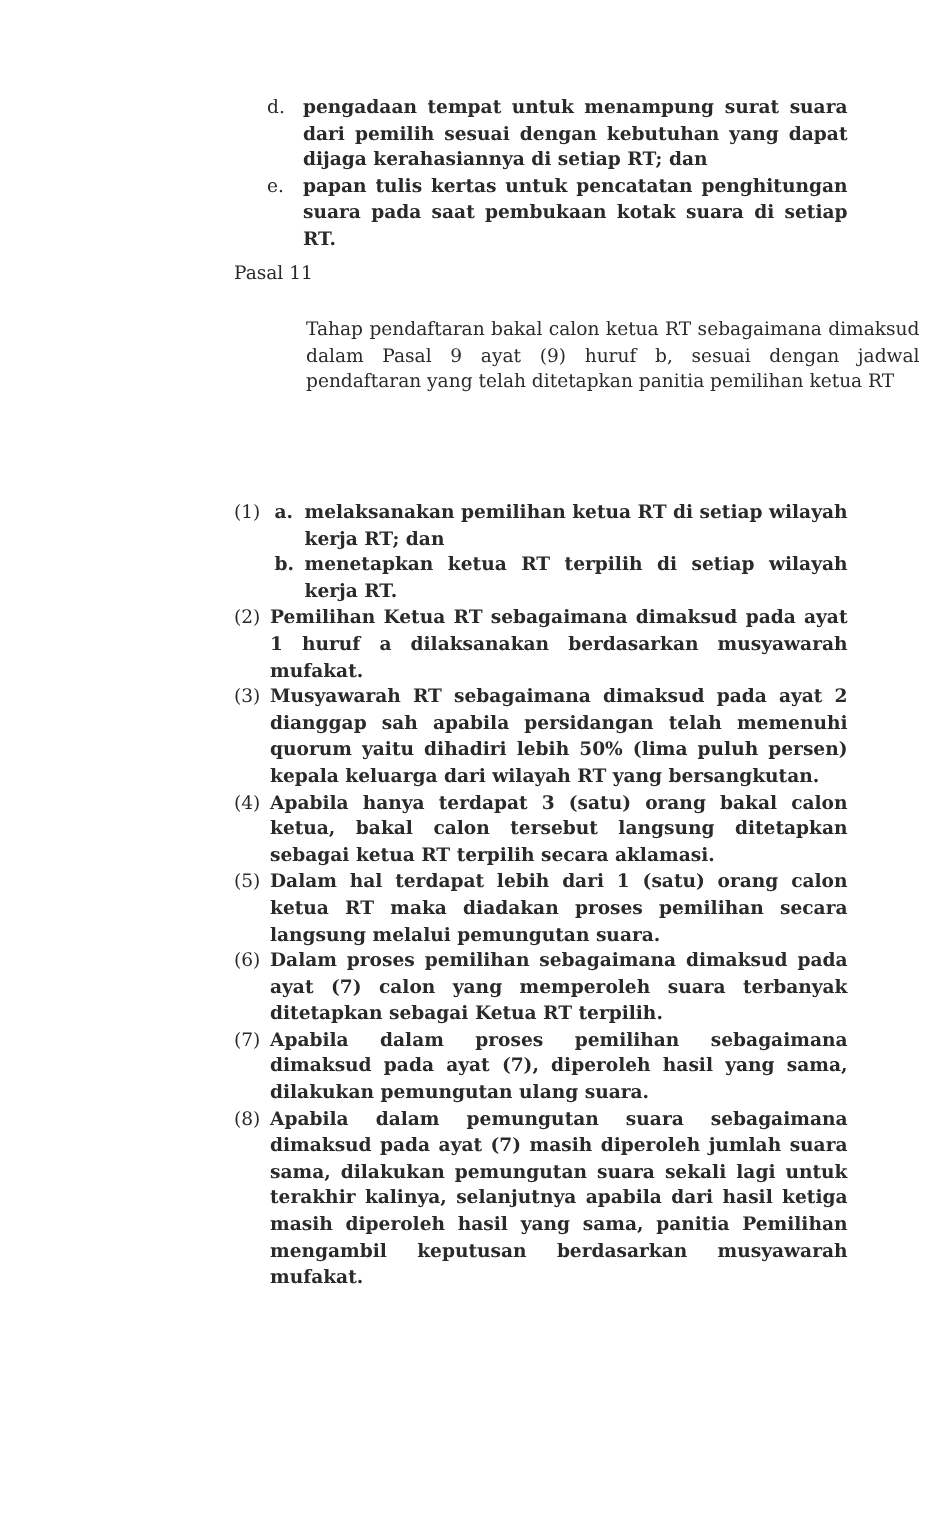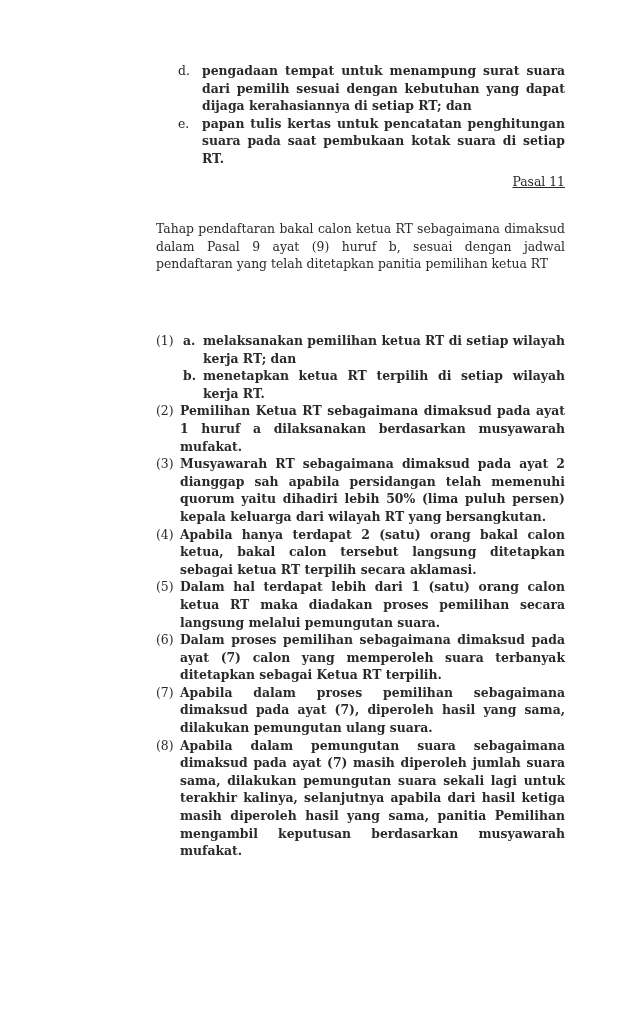--- a/index.html
+++ b/index.html
@@ -8,25 +8,25 @@
     position: absolute; left: 0; top: 0; width: 622px; height: 1023px;
     background: #ffffff; color: #2a2a2a;
     font-family: "DejaVu Serif", "Liberation Serif", serif;
     font-size: 12.4px; line-height: 17.6px;
   }
   .block { position: absolute; left: 156px; width: 409px; }
   .just { text-align: justify; text-align-last: left; }
   .item { display: flex; }
   .lbl { flex: 0 0 auto; }
   .txt { flex: 1 1 auto; text-align: justify; font-weight: bold; }
-  .heading { text-align: right; text-decoration: underline; }
+  .heading { text-align: left; }
   .top-list { top: 62px; }
   .top-list .item .lbl { width: 24px; padding-left: 22px; }
   .pasal11-title { top: 173px; }
-  .pasal11-body { top: 220px; }
+  .pasal11-body { top: 210px; margin-left: 48px; }
   .pasal12-title { top: 296px; }
   .pasal12-list { top: 332px; }
   .ayat > .lbl { width: 24px; }
   .sub { display: flex; }
   .sub .lbl { width: 20px; padding-left: 3px; }
 </style>
 </head>
 <body>
 
 <div class="page">
@@ -63,21 +63,21 @@
     <div class="item ayat">
       <span class="lbl">(2)</span>
       <span class="txt">Pemilihan Ketua RT sebagaimana dimaksud pada ayat 1 huruf a dilaksanakan berdasarkan musyawarah mufakat.</span>
     </div>
     <div class="item ayat">
       <span class="lbl">(3)</span>
       <span class="txt">Musyawarah RT sebagaimana dimaksud pada ayat 2 dianggap sah apabila persidangan telah memenuhi quorum yaitu dihadiri lebih 50% (lima puluh persen) kepala keluarga dari wilayah RT yang bersangkutan.</span>
     </div>
     <div class="item ayat">
       <span class="lbl">(4)</span>
-      <span class="txt">Apabila hanya terdapat 2 (satu) orang bakal calon ketua, bakal calon tersebut langsung ditetapkan sebagai ketua RT terpilih secara aklamasi.</span>
+      <span class="txt">Apabila hanya terdapat 3 (satu) orang bakal calon ketua, bakal calon tersebut langsung ditetapkan sebagai ketua RT terpilih secara aklamasi.</span>
     </div>
     <div class="item ayat">
       <span class="lbl">(5)</span>
       <span class="txt">Dalam hal terdapat lebih dari 1 (satu) orang calon ketua RT maka diadakan proses pemilihan secara langsung melalui pemungutan suara.</span>
     </div>
     <div class="item ayat">
       <span class="lbl">(6)</span>
       <span class="txt">Dalam proses pemilihan sebagaimana dimaksud pada ayat (7) calon yang memperoleh suara terbanyak ditetapkan sebagai Ketua RT terpilih.</span>
     </div>
     <div class="item ayat">

